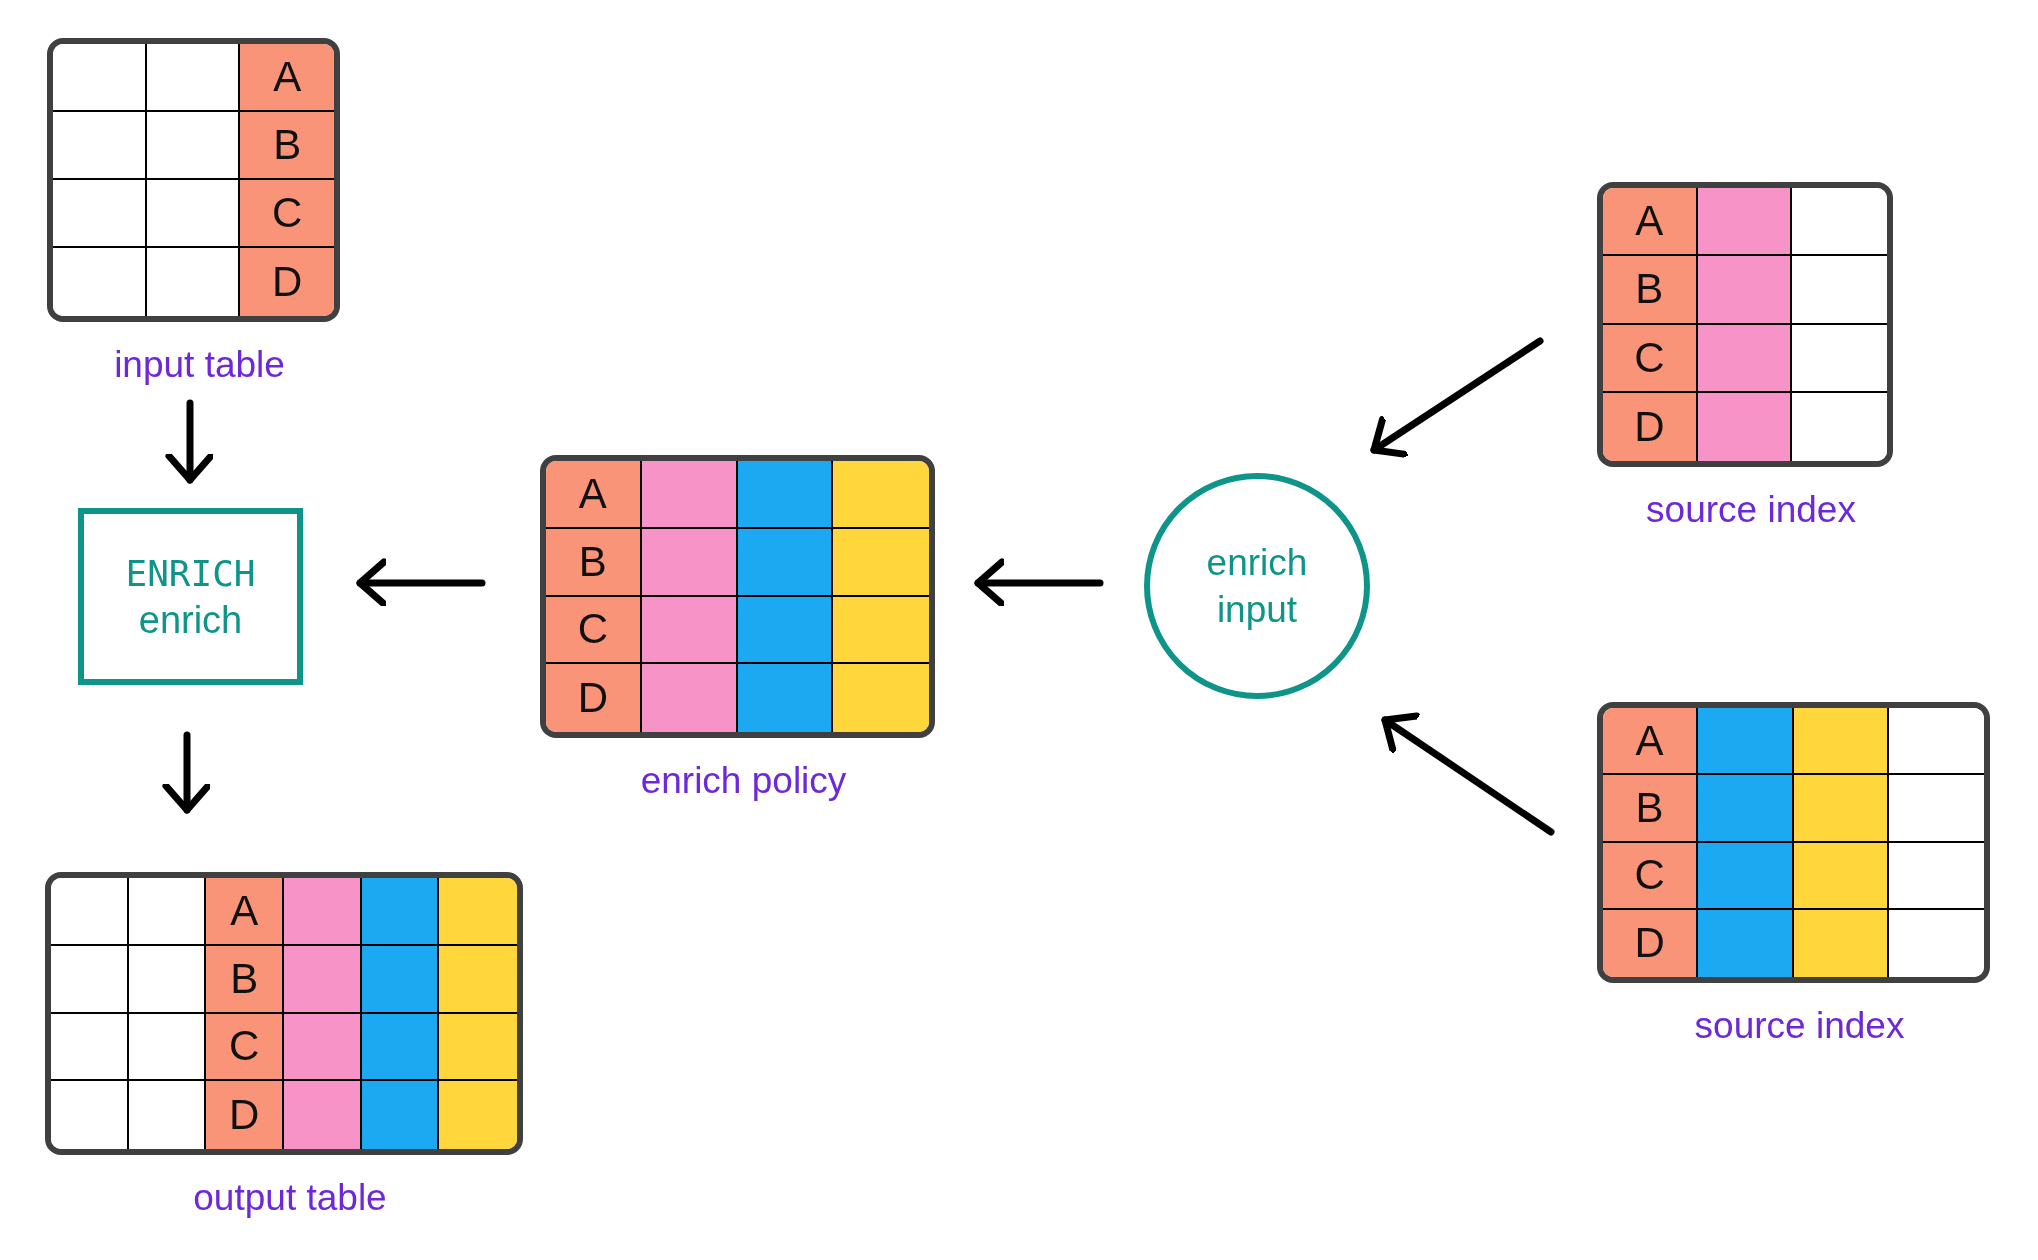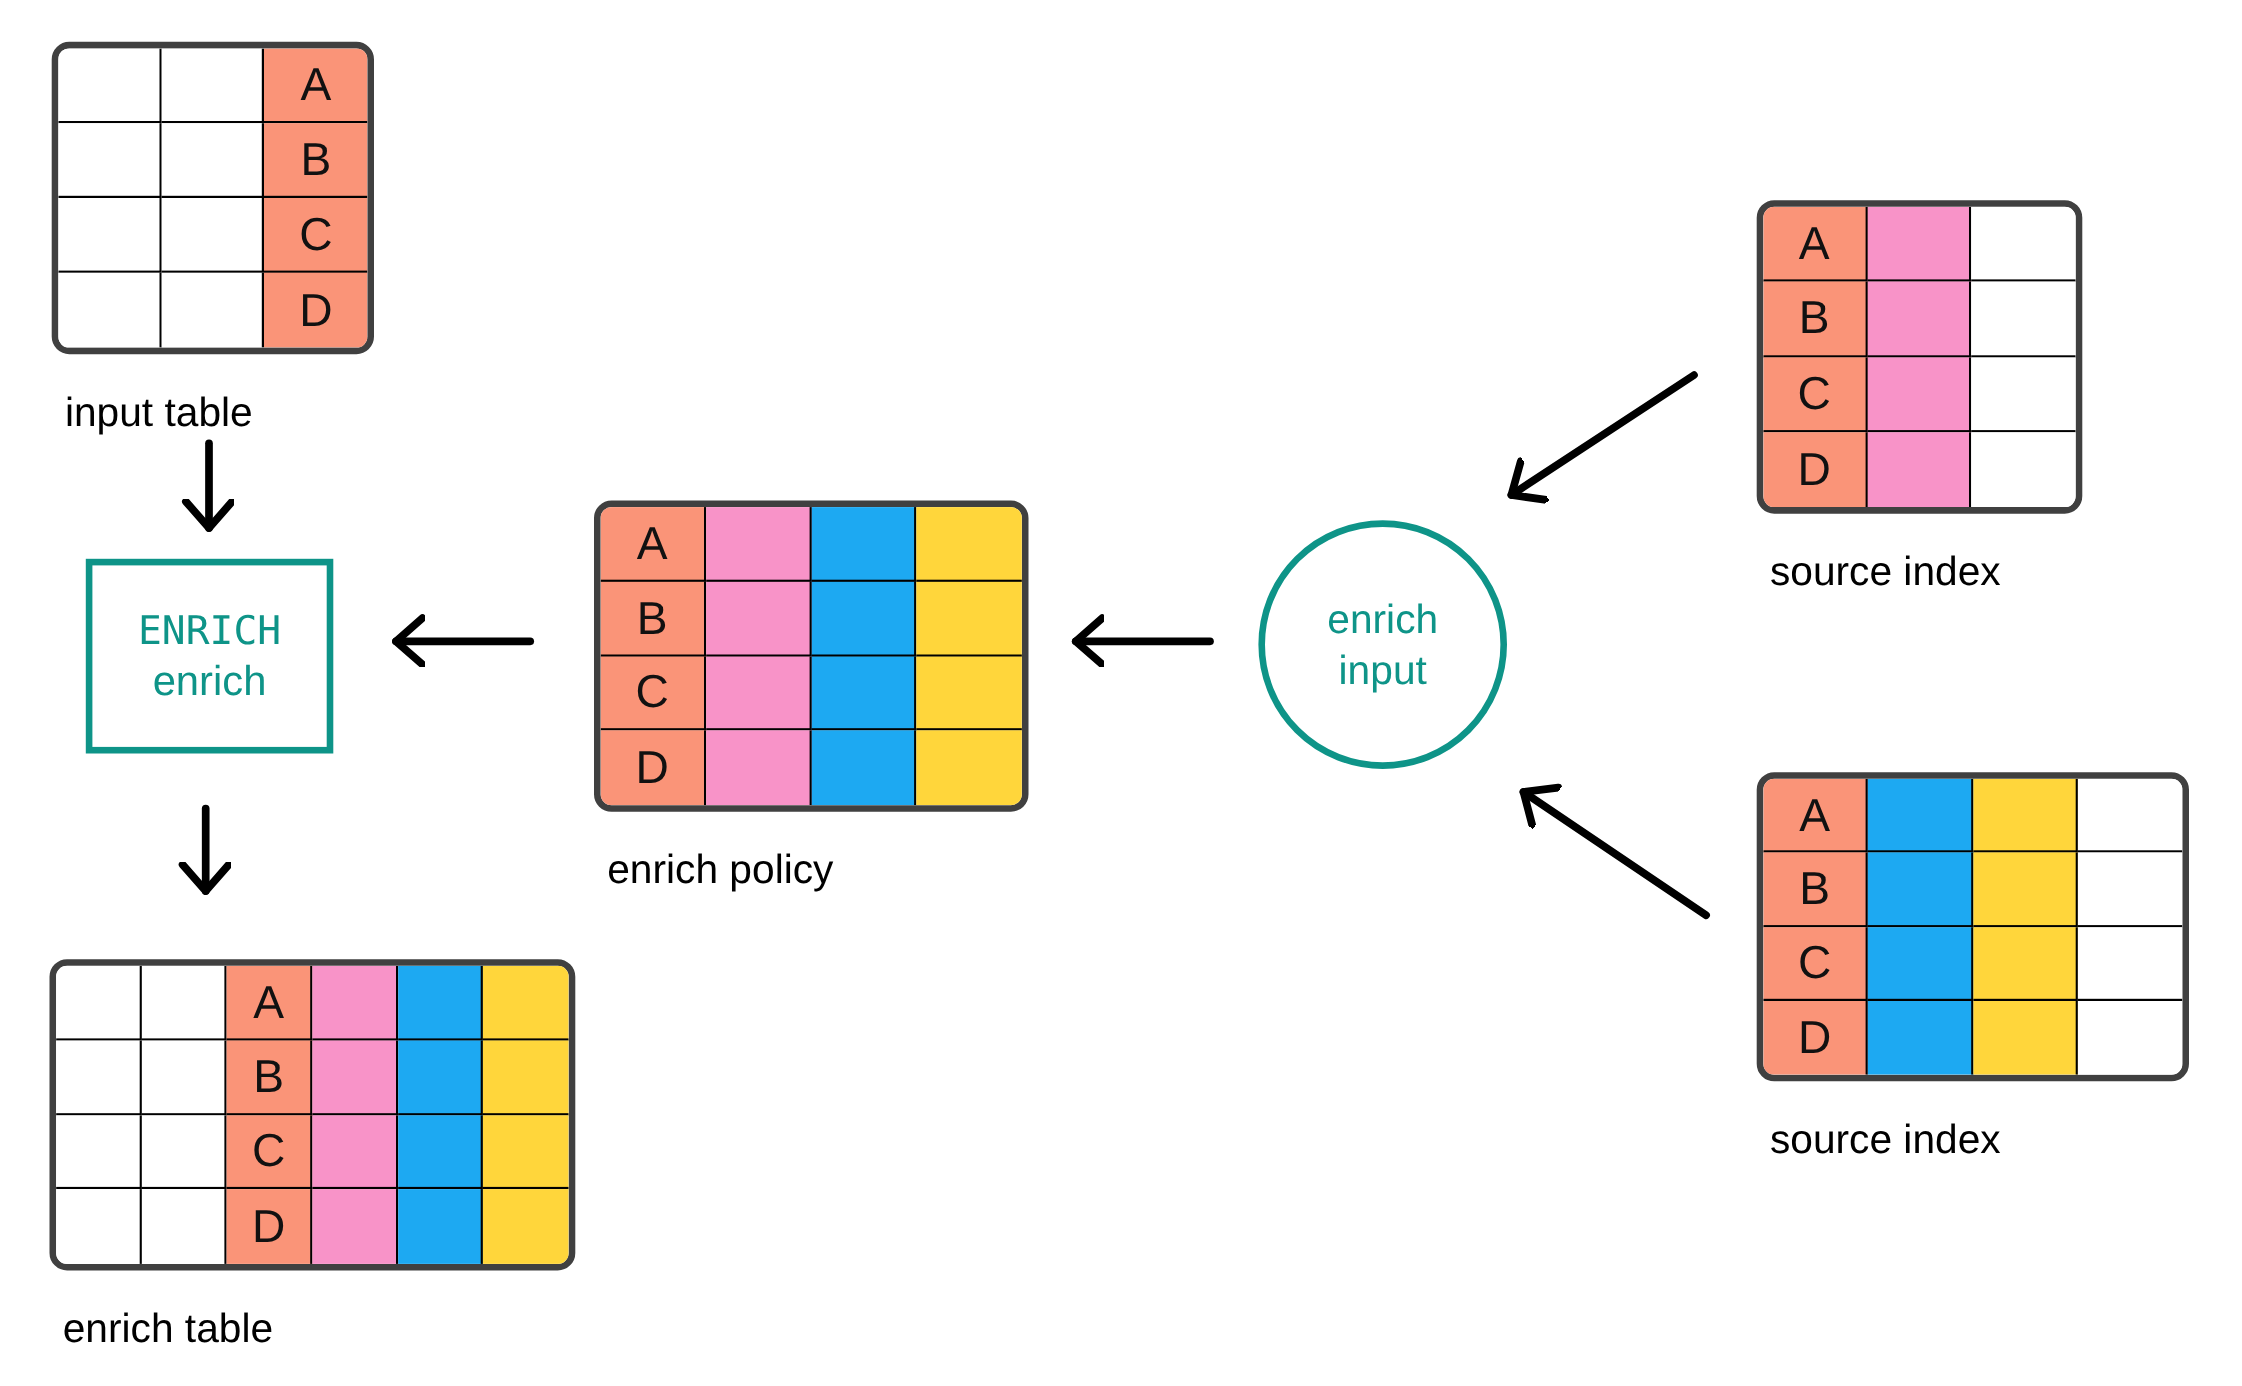--- a/index.html
+++ b/index.html
@@ -19,21 +19,21 @@
     box-sizing:border-box;grid-template-rows:repeat(4,1fr);
   }
   .cell{
     border-right:2px solid var(--grid,#000);
     border-bottom:2px solid var(--grid,#000);
     display:flex;align-items:center;justify-content:center;
     font-size:42px;line-height:1;color:#111;
   }
   .cell.last-col{border-right:none;}
   .cell.last-row{border-bottom:none;}
-  .tbl-label{margin-top:32px;padding-left:12px;font-size:37px;color:#000000;white-space:nowrap;}
+  .tbl-label{margin-top:22px;padding-left:12px;font-size:37px;color:#6d28d9;white-space:nowrap;text-align:center;}
   #w-input{left:47px;top:38px;}       #t-input{width:293px;height:284px;}
   #w-enrich{left:540px;top:455px;}    #t-enrich{width:395px;height:283px;}
   #w-output{left:45px;top:872px;}     #t-output{width:478px;height:283px;}
   #w-src-top{left:1597px;top:182px;}  #t-src-top{width:296px;height:285px;}
   #w-src-bot{left:1597px;top:702px;}  #t-src-bot{width:393px;height:281px;}
   
   .cmd-box{
     position:absolute;left:78px;top:508px;width:225px;height:177px;box-sizing:border-box;
     border:6px solid var(--teal,#0E9488);background:#fff;
     display:flex;flex-direction:column;align-items:center;justify-content:center;
@@ -128,21 +128,21 @@
         <div class="cell" style="background: rgb(248, 147, 200);"></div>
         <div class="cell" style="background: rgb(29, 169, 242);"></div>
         <div class="cell last-col" style="background: rgb(255, 214, 59);"></div>
         <div class="cell last-row" style="background: rgb(255, 255, 255);"></div>
         <div class="cell last-row" style="background: rgb(255, 255, 255);"></div>
         <div class="cell last-row" style="background: rgb(250, 148, 120);">D</div>
         <div class="cell last-row" style="background: rgb(248, 147, 200);"></div>
         <div class="cell last-row" style="background: rgb(29, 169, 242);"></div>
         <div class="cell last-col last-row" style="background: rgb(255, 214, 59);"></div>
       </div>
-    <div class="tbl-label">enrich table</div>
+    <div class="tbl-label">output table</div>
   </div>
 
   <div class="tbl-wrap" id="w-src-top">
     <div class="tbl" id="t-src-top" style="grid-template-columns: repeat(3, 1fr);">
         <div class="cell" style="background: rgb(250, 148, 120);">A</div>
         <div class="cell" style="background: rgb(248, 147, 200);"></div>
         <div class="cell last-col" style="background: rgb(255, 255, 255);"></div>
         <div class="cell" style="background: rgb(250, 148, 120);">B</div>
         <div class="cell" style="background: rgb(248, 147, 200);"></div>
         <div class="cell last-col" style="background: rgb(255, 255, 255);"></div>

